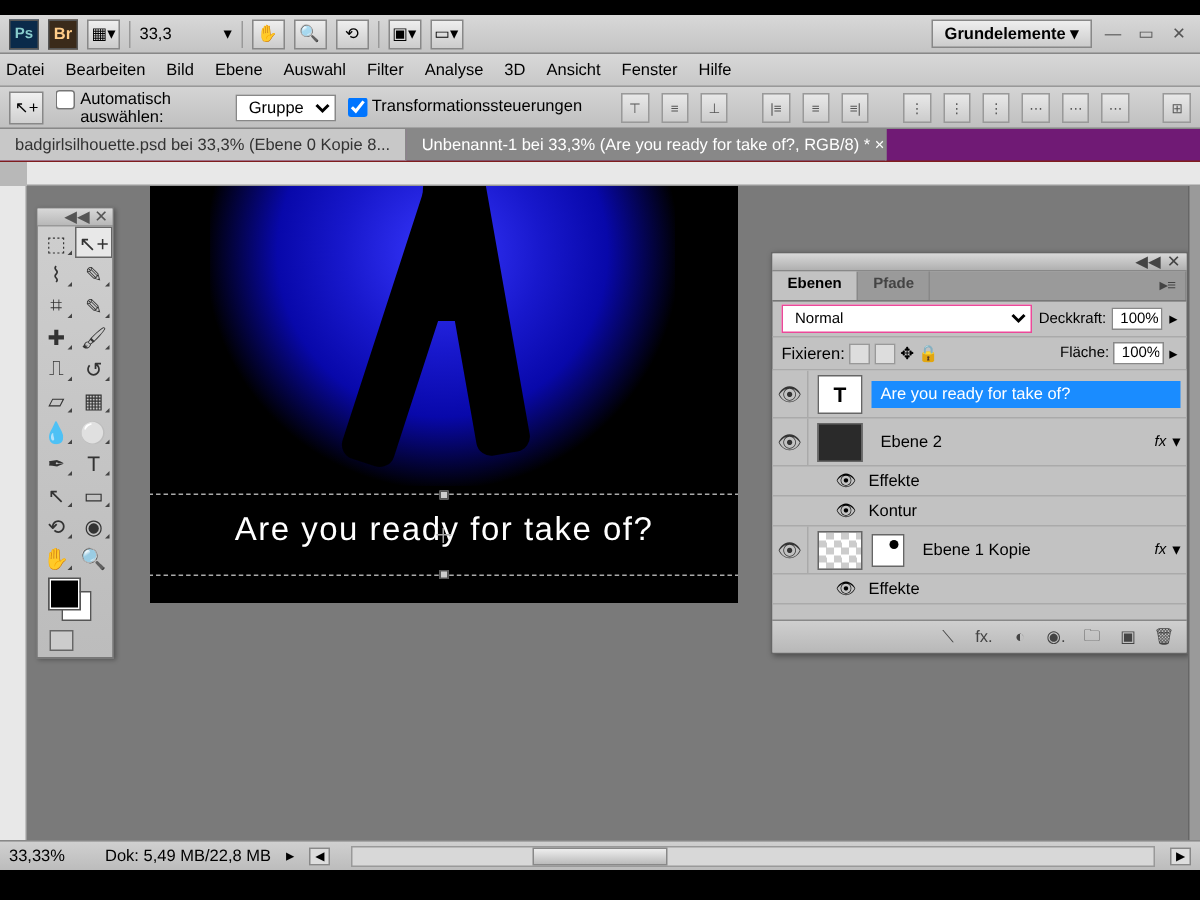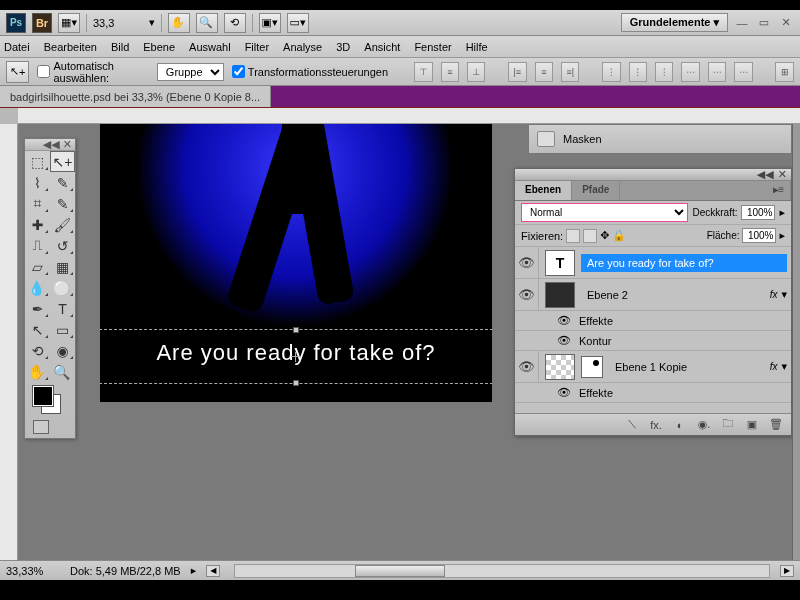--- a/index.html
+++ b/index.html
@@ -17,21 +17,21 @@
 .workspace-dd { background: linear-gradient(#eee,#ccc); border: 1px solid #888; padding: 2px 8px; font-weight: bold; }
 .win-btn { width: 16px; height: 14px; display: flex; align-items: center; justify-content: center; color: #555; }
 
 
 .menubar { height: 22px; background: linear-gradient(#d8d8d8,#c8c8c8); display: flex; align-items: center; padding: 0 4px; gap: 14px; border-bottom: 1px solid #999; }
 .menubar span { cursor: default; }
 
 
 .optbar { height: 28px; background: linear-gradient(#d4d4d4,#c0c0c0); display: flex; align-items: center; padding: 0 6px; gap: 8px; border-bottom: 1px solid #888; }
 .opt-tool { width: 28px; height: 22px; background: linear-gradient(#f0f0f0,#d0d0d0); border: 1px solid #888; display:flex;align-items:center;justify-content:center; }
-.opt-check { display: flex; align-items: center; gap: 3px; }
+.opt-check { display: flex; align-items: flex-start; gap: 3px; }
 .opt-select { background: #fff; border: 1px solid #888; padding: 1px 4px; }
 .mini-btn { width: 22px; height: 20px; background: linear-gradient(#e8e8e8,#ccc); border: 1px solid #999; display:inline-flex;align-items:center;justify-content:center;font-size:9px;color:#555; }
 
 
 .doctabs { height: 22px; background: #701a75; display: flex; border-bottom: 1px solid #7f1d1d; }
 .doctab { padding: 3px 10px; background: #c8c8c8; border-right: 1px solid #888; color: #333; display:flex; align-items:center; gap:6px; max-width: 320px; white-space: nowrap; overflow: hidden; }
 .doctab.active { background: #888; color: #fff; }
 
 
 .workarea { flex: 1; position: relative; background: #b8b8b8; overflow: hidden; }
@@ -172,20 +172,23 @@
     <span class="mini-btn">⋯</span>
     <span class="mini-btn">⋯</span>
     <div style="width:8px"></div>
     <span class="mini-btn">⊞</span>
   </div>
 
   <div class="doctabs">
     <div class="doctab">
         <span>badgirlsilhouette.psd bei 33,3% (Ebene 0 Kopie 8...</span>
       </div>
+    <div class="doctab active">
+        <span>Unbenannt-1 bei 33,3% (Are you ready for take of?, RGB/8) * ×</span>
+      </div>
   </div>
 
   <div class="workarea">
     <div class="ruler-h"></div>
     <div class="ruler-v"></div>
     <div class="canvas-wrap">
       <div class="canvas">
         <div class="glow"></div>
         <div class="silh">
           <div class="sil-leg1"></div>
@@ -196,24 +199,20 @@
         <div class="transform-box">
 
           <div class="tb-handle" style="top:-3px;left:50%;margin-left:-3px"></div>
 
           <div class="tb-handle" style="bottom:-3px;left:50%;margin-left:-3px"></div>
 
           <div class="center-mark"></div>
         </div>
       </div>
 
-      <div class="rpanel-top">
-        <div class="rp-icon"></div>
-        <span>Masken</span>
-      </div>
 
       <div class="layers-panel">
         <div class="lp-head">
             <span>◀◀</span>
             <span>✕</span>
           </div>
         <div class="lp-tabs">
           <div class="lp-tab">Ebenen</div>
           <div class="lp-tab inactive">Pfade</div>
           <div style="flex:1"></div>

